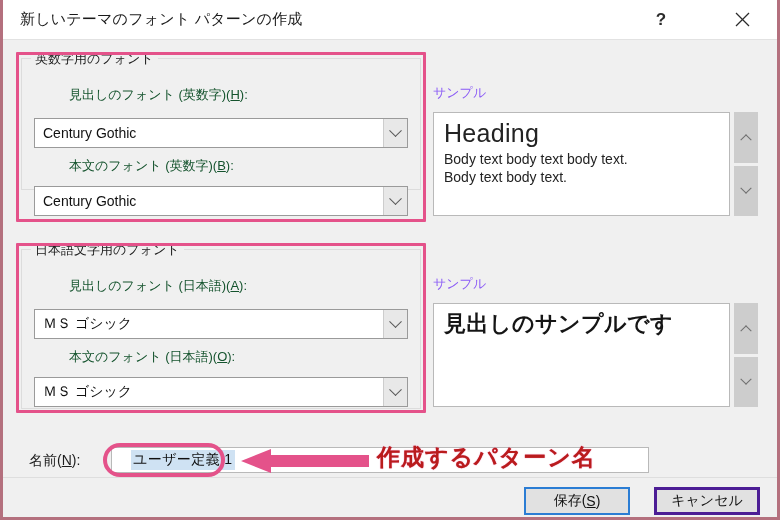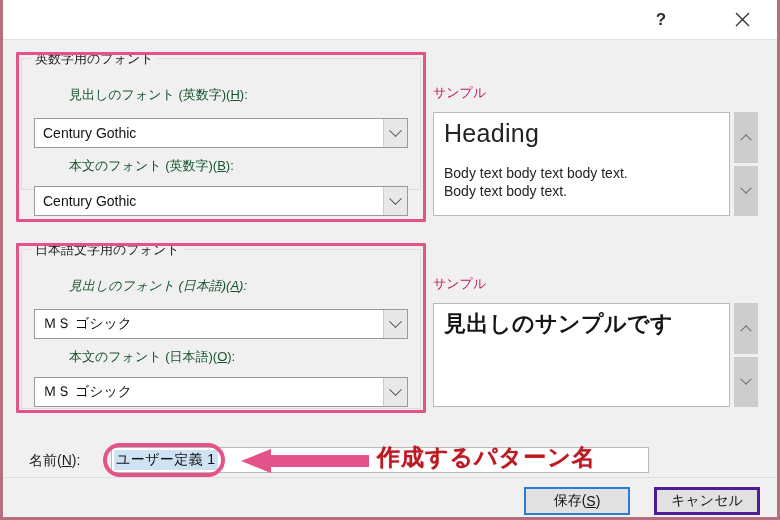--- a/index.html
+++ b/index.html
@@ -124,21 +124,21 @@
     width: 9px; height: 9px;
     border-right: 1.6px solid #5a5a5a;
     border-bottom: 1.6px solid #5a5a5a;
     transform: rotate(45deg) translate(-2px,-2px);
   }
 
   
   .sample-label {
     position: absolute;
     font-size: 13px;
-    color: #be185d;
+    color: #8b5cf6;
     text-align: center;
   }
   .sample-wrap {
     position: absolute;
     display: flex;
     align-items: stretch;
   }
   .sample-box {
     flex: 1 1 auto;
     background: #ffffff;
@@ -166,21 +166,21 @@
     border-right: 1.5px solid #6f6f6f;
     border-bottom: 1.5px solid #6f6f6f;
   }
   .scroll-btn.up .sc   { transform: rotate(-135deg) translate(-2px,-2px); }
   .scroll-btn.down .sc { transform: rotate(45deg) translate(-2px,-2px); }
 
   .samp-head-latin {
     font-size: 25px;
     color: #232323;
     line-height: 1.0;
-    margin-bottom: 19px;
+    margin-bottom: 5px;
     letter-spacing: 0.3px;
   }
   .samp-body-latin {
     font-size: 14px;
     color: #232323;
     line-height: 1.28;
   }
   .samp-head-jp {
     font-size: 22px;
     font-weight: 700;
@@ -204,21 +204,21 @@
     color: #1c1c1c;
     white-space: nowrap;
   }
   #name-input {
     position: absolute;
     left: 108px; top: 447px;
     width: 538px; height: 26px;
     background: #ffffff;
     border: 1px solid #b9b9b9;
     display: flex; align-items: center;
-    padding-left: 2px;
+    padding-left: 19px;
     overflow: hidden;
   }
   #name-value {
     font-size: 14px;
     color: #101010;
     background: #cfe2f3;
     white-space: nowrap;
     letter-spacing: 0.4px;
     padding: 1px 2px;
   }
@@ -272,20 +272,21 @@
   }
   #cancel-btn { left: 651px; width: 106px; }
   .dlg-btn u { text-decoration: underline; }
 </style>
 </head>
 <body>
 
 <div id="window">
 
   <div id="titlebar">
+    <div id="title-text">新しいテーマのフォント パターンの作成</div>
 
     <div class="titlebar-btn" id="help-btn">
       <span>?</span>
     </div>
 
     <div class="titlebar-btn" id="close-btn">
       <span>
         <svg width="15" height="15" viewBox="0 0 15 15" aria-hidden="true">
           <line x1="1" y1="1" x2="14" y2="14" stroke="#2b2b2b" stroke-width="1.3"></line>
           <line x1="14" y1="1" x2="1" y2="14" stroke="#2b2b2b" stroke-width="1.3"></line>
@@ -334,21 +335,21 @@
       <div class="scroll-btn down">
           <i class="sc"></i>
         </div>
     </div>
   </div>
 
   <div class="groupbox" id="group-jp">
     <div class="group-legend">日本語文字用のフォント</div>
   </div>
 
-  <div class="field-label" style="left:33px; top:277px;font-style:italic;">
+  <div class="field-label" style="left:33px; top:277px;">
     <span>見出しのフォント (日本語)(</span><u>A</u><span>):</span>
   </div>
 
   <div class="combo" style="left:31px; top:309px; width:374px;">
     <div class="combo-value">ＭＳ ゴシック</div>
     <div class="combo-arrow">
         <i class="chev"></i>
       </div>
   </div>
 

